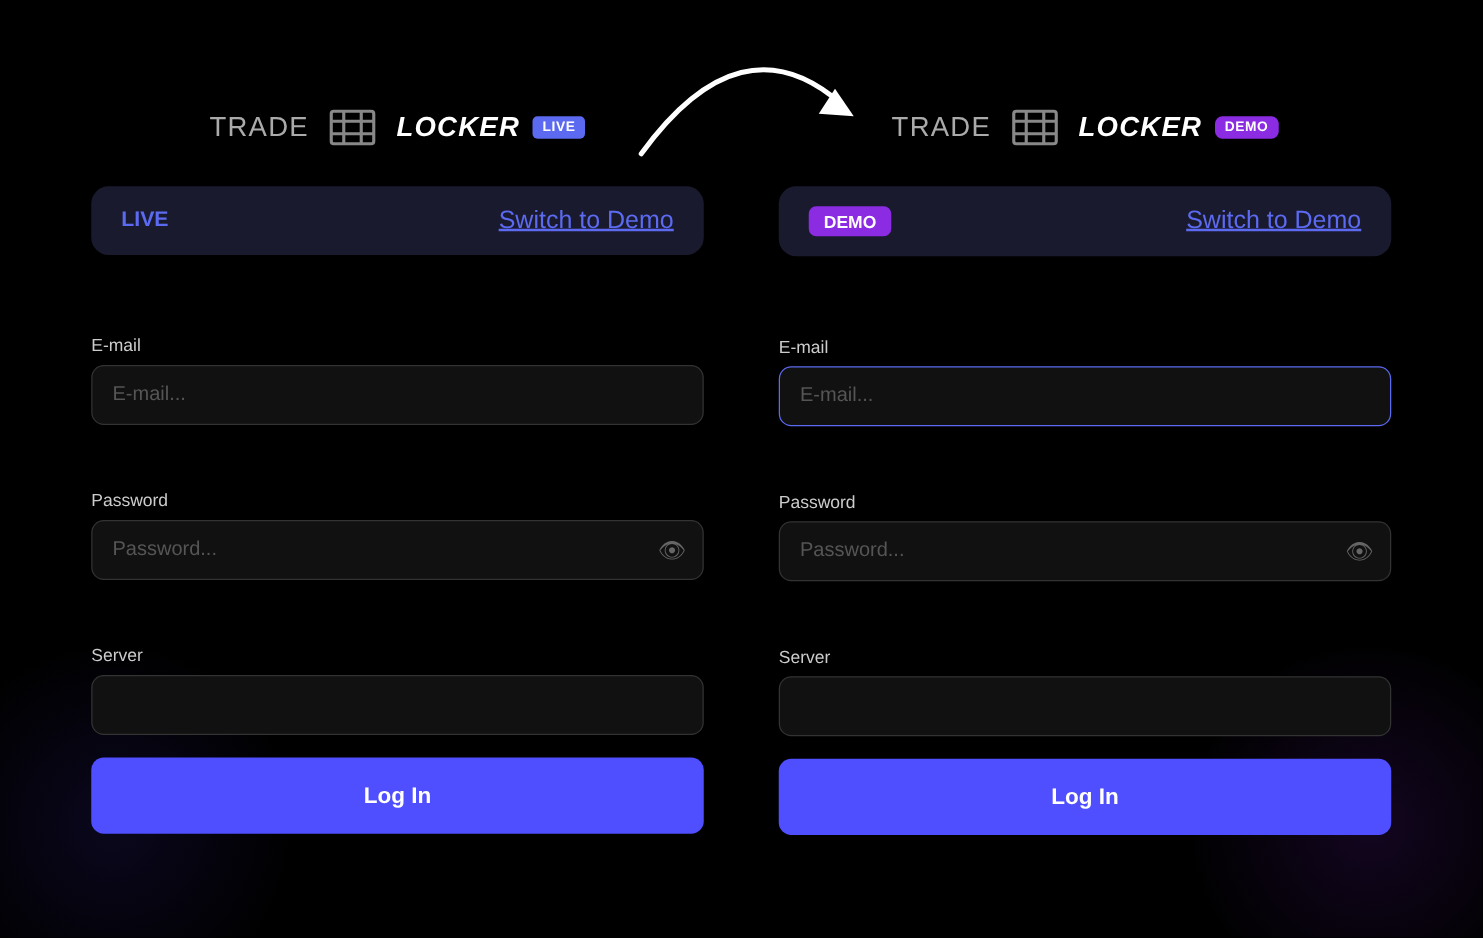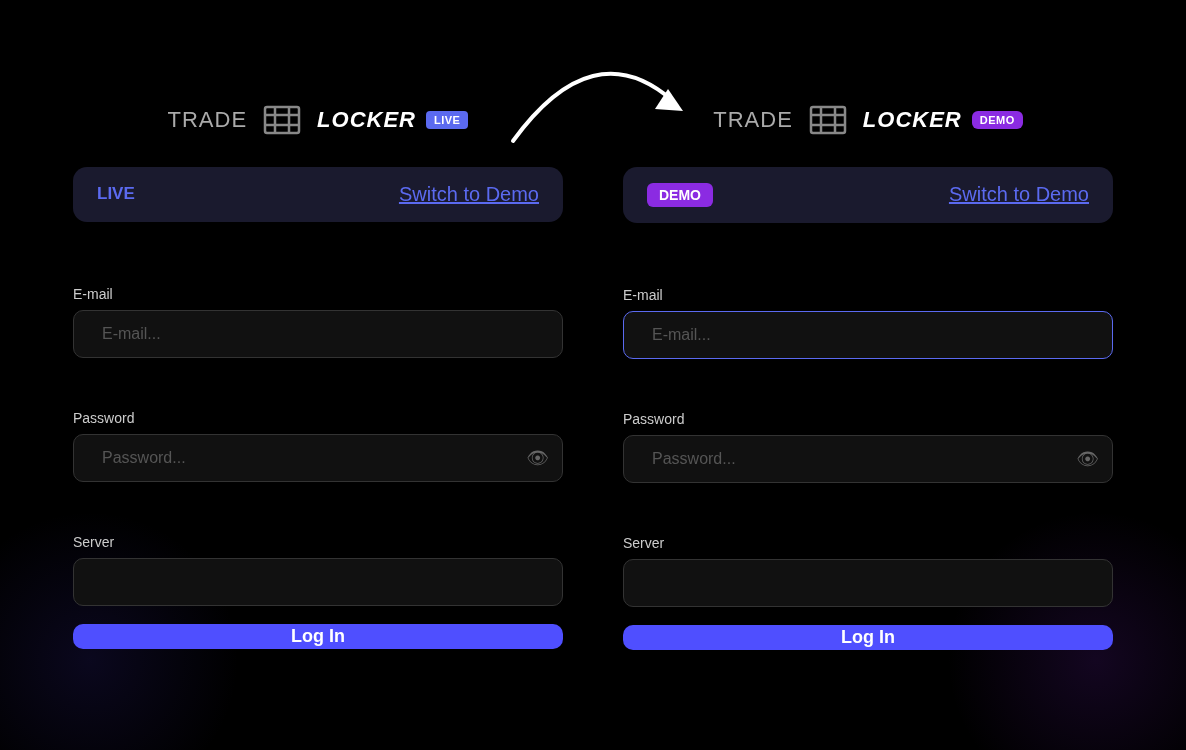--- a/index.html
+++ b/index.html
@@ -152,21 +152,21 @@
 
     .input-wrapper {
       position: relative;
     }
 
     .form-input {
       width: 100%;
       background: #111;
       border: 1.5px solid #333;
       border-radius: 10px;
-      padding: 14px 28px;
+      padding: 14px 16px;
       color: #555;
       font-size: 16px;
       outline: none;
       appearance: none;
     }
 
     .form-input.focused {
       border-color: #5b6af0;
       color: #555;
     }
@@ -185,21 +185,21 @@
       cursor: pointer;
     }
 
     
     .login-btn {
       width: 100%;
       background: #4f4fff;
       color: #fff;
       border: none;
       border-radius: 10px;
-      padding: 2px;
+      padding: 20px;
       font-size: 18px;
       font-weight: 700;
       cursor: pointer;
       margin-top: 2px;
     }
 
     
     .glow-left {
       position: absolute;
       bottom: -60px;

